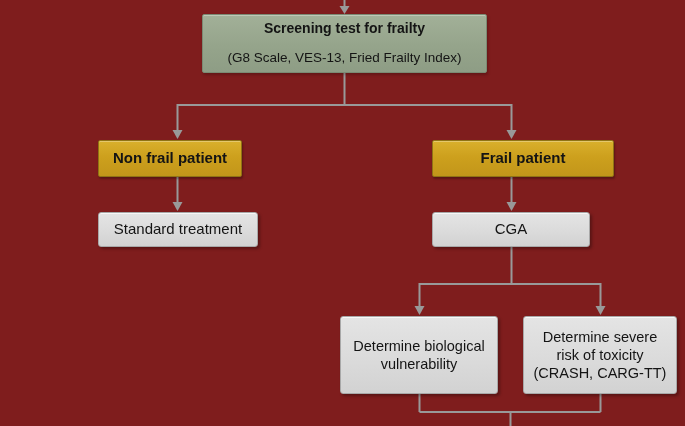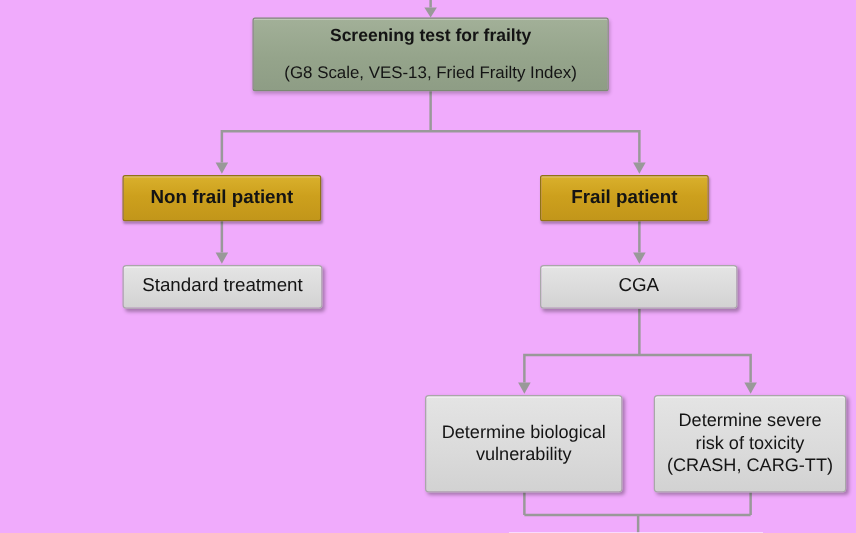--- a/index.html
+++ b/index.html
@@ -1,20 +1,20 @@
 <!DOCTYPE html>
 <html><head>
 <meta charset="utf-8">
 <style>
   html, body { margin: 0; padding: 0; background: #ffffff; }
   #canvas {
     position: relative;
     width: 685px;
     height: 426px;
-    background: #f0abfc;
+    background: #7f1d1d;
     overflow: hidden;
     font-family: "Liberation Sans", sans-serif;
     color: #141414;
   }
   .box {
     position: absolute;
     box-sizing: border-box;
     display: flex;
     flex-direction: column;
     align-items: center;
@@ -39,22 +39,22 @@
     font-weight: bold;
     font-size: 15px;
   }
   .box-gray {
     background: linear-gradient(180deg, #e4e4e4 0%, #dadada 60%, #d2d2d2 100%);
     border: 1px solid #a8a8a8;
     border-radius: 3px;
     box-shadow: inset 0 1px 0 #f7f7f7, 2px 2px 3px rgba(0,0,0,0.30);
     font-size: 15px;
   }
-  .box-nonfrail { left: 98px;  top: 140px; width: 159px; height: 37px; }
-  .box-frail    { left: 432px; top: 140px; width: 135px; height: 37px; }
+  .box-nonfrail { left: 98px;  top: 140px; width: 144px; height: 37px; }
+  .box-frail    { left: 432px; top: 140px; width: 182px; height: 37px; }
   .box-standard { left: 98px;  top: 212px; width: 160px; height: 35px; }
   .box-cga      { left: 432px; top: 212px; width: 158px; height: 35px; }
   .box-bio      { left: 340px; top: 316px; width: 158px; height: 78px; font-size: 14.5px; padding: 4px 8px; }
   .box-tox      { left: 523px; top: 316px; width: 154px; height: 78px; font-size: 14.5px; padding: 4px 6px; }
   #connectors {
     position: absolute;
     left: 0; top: 0;
     width: 685px; height: 426px;
     pointer-events: none;
   }

